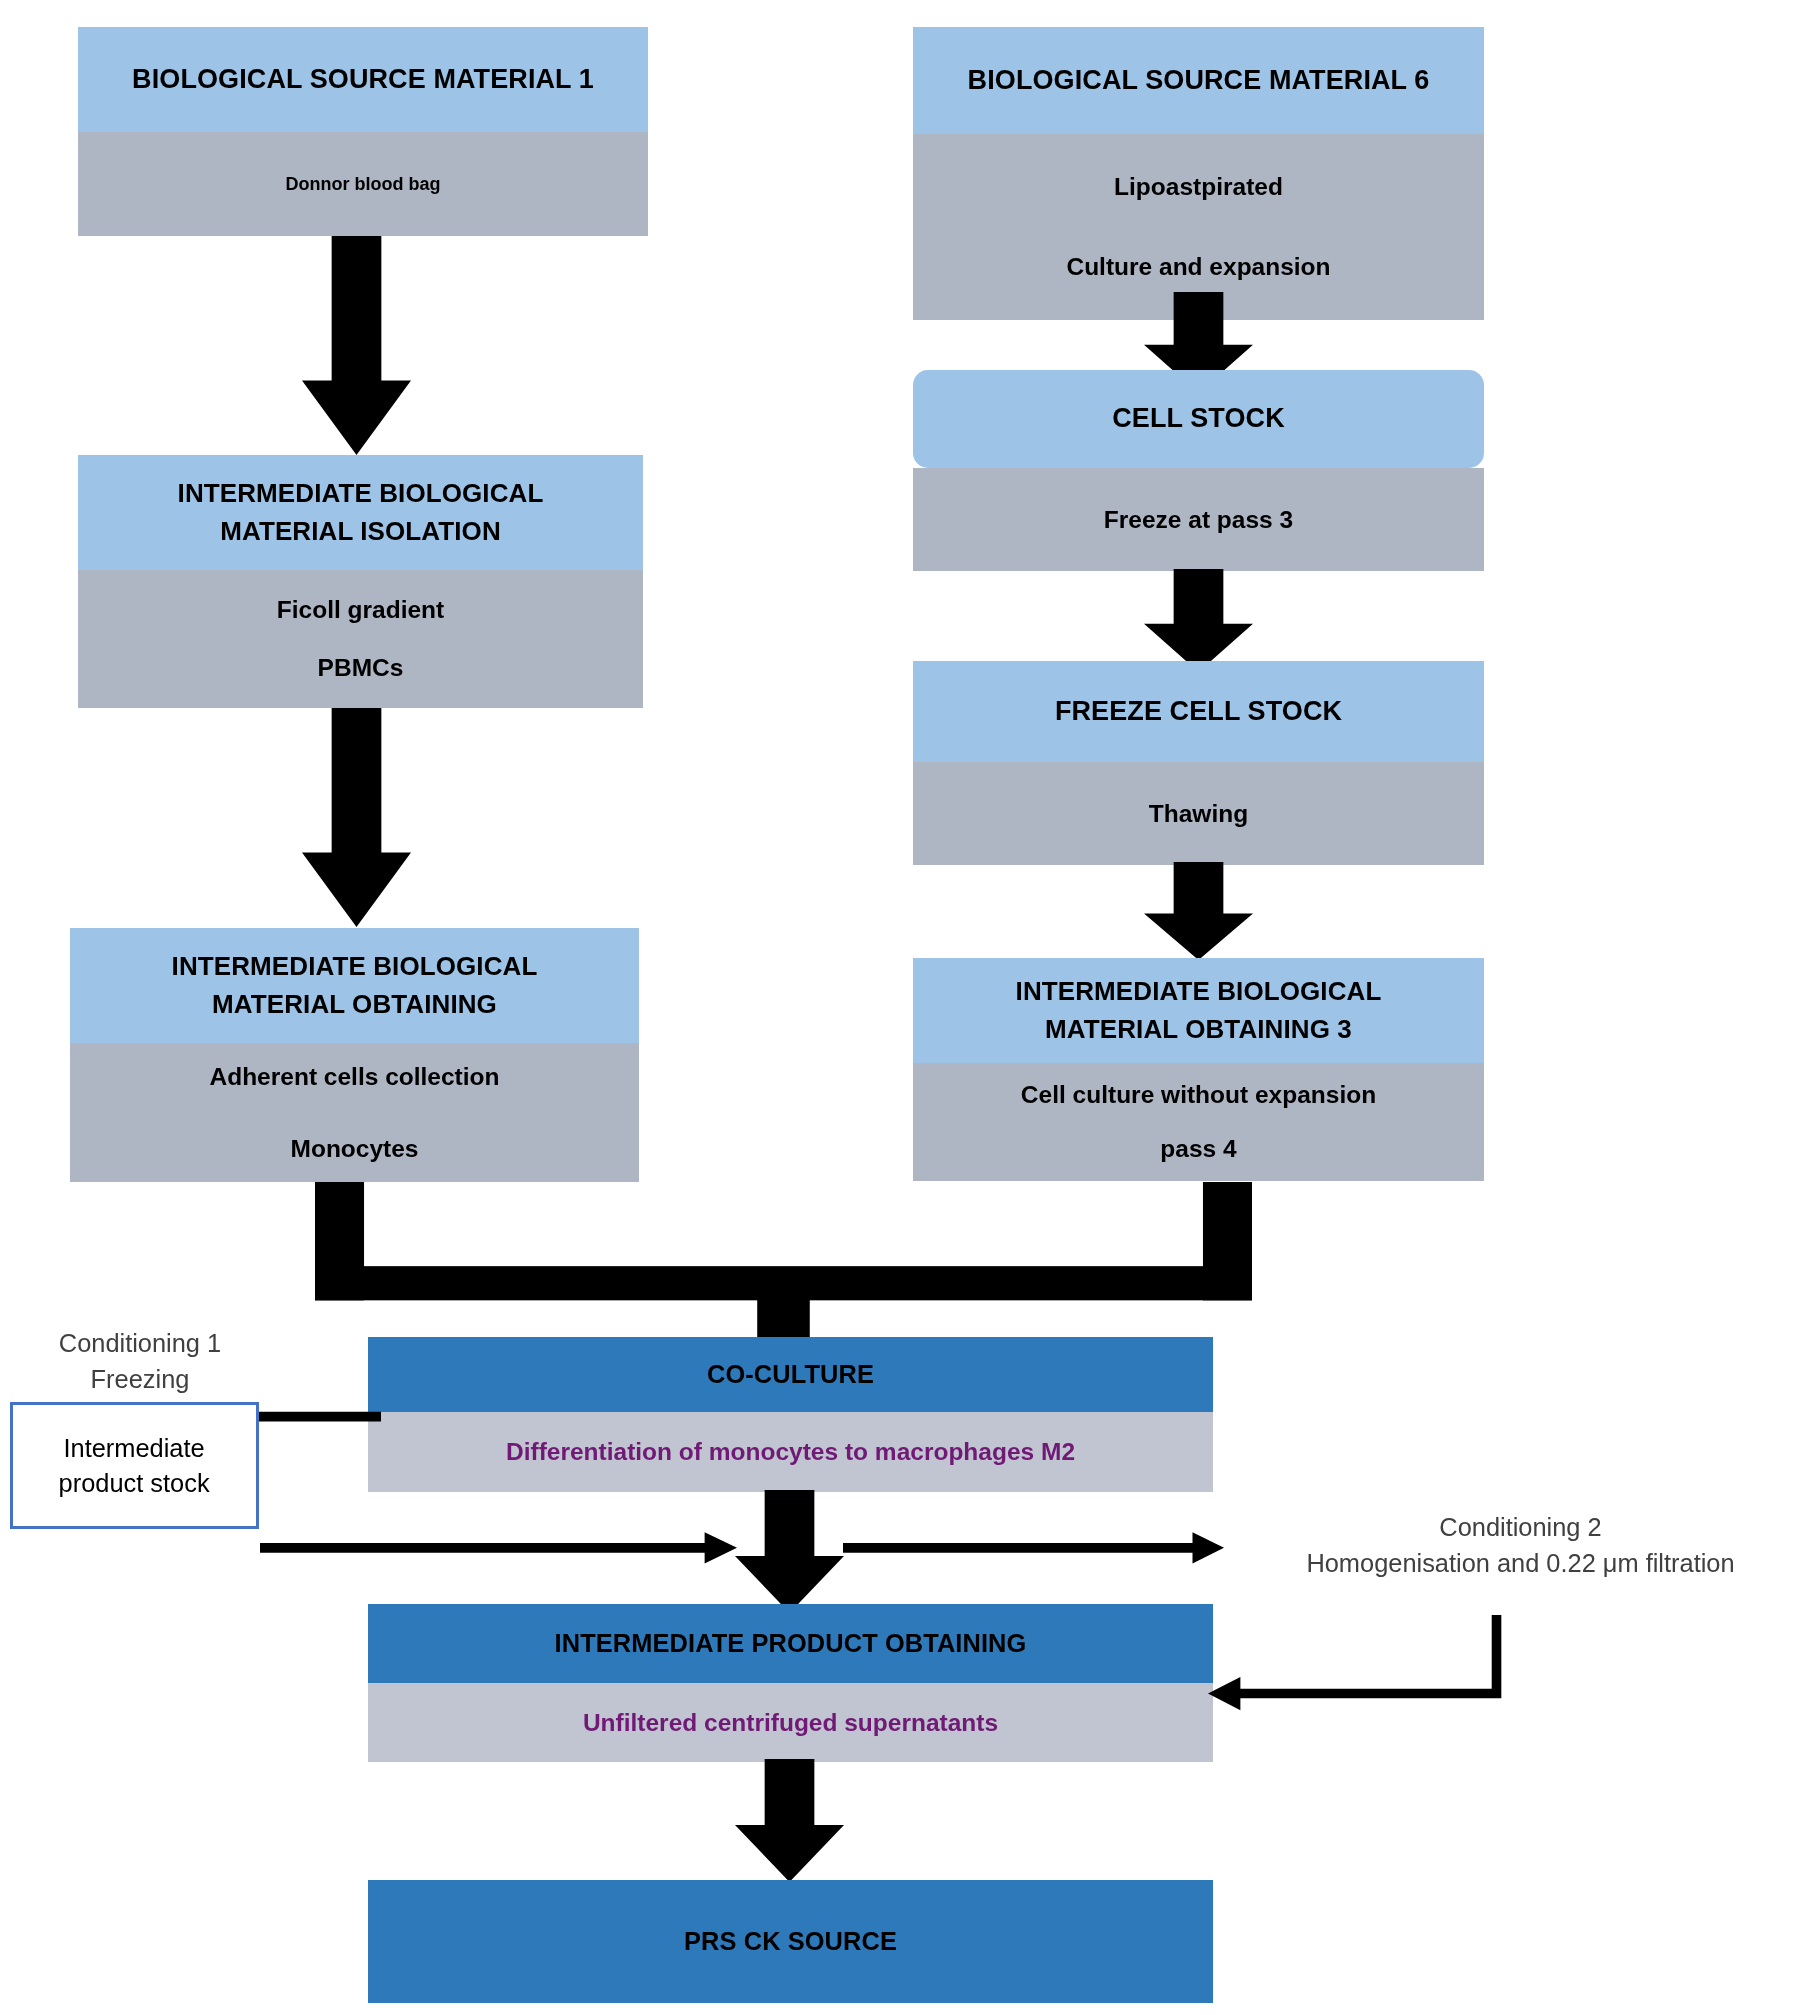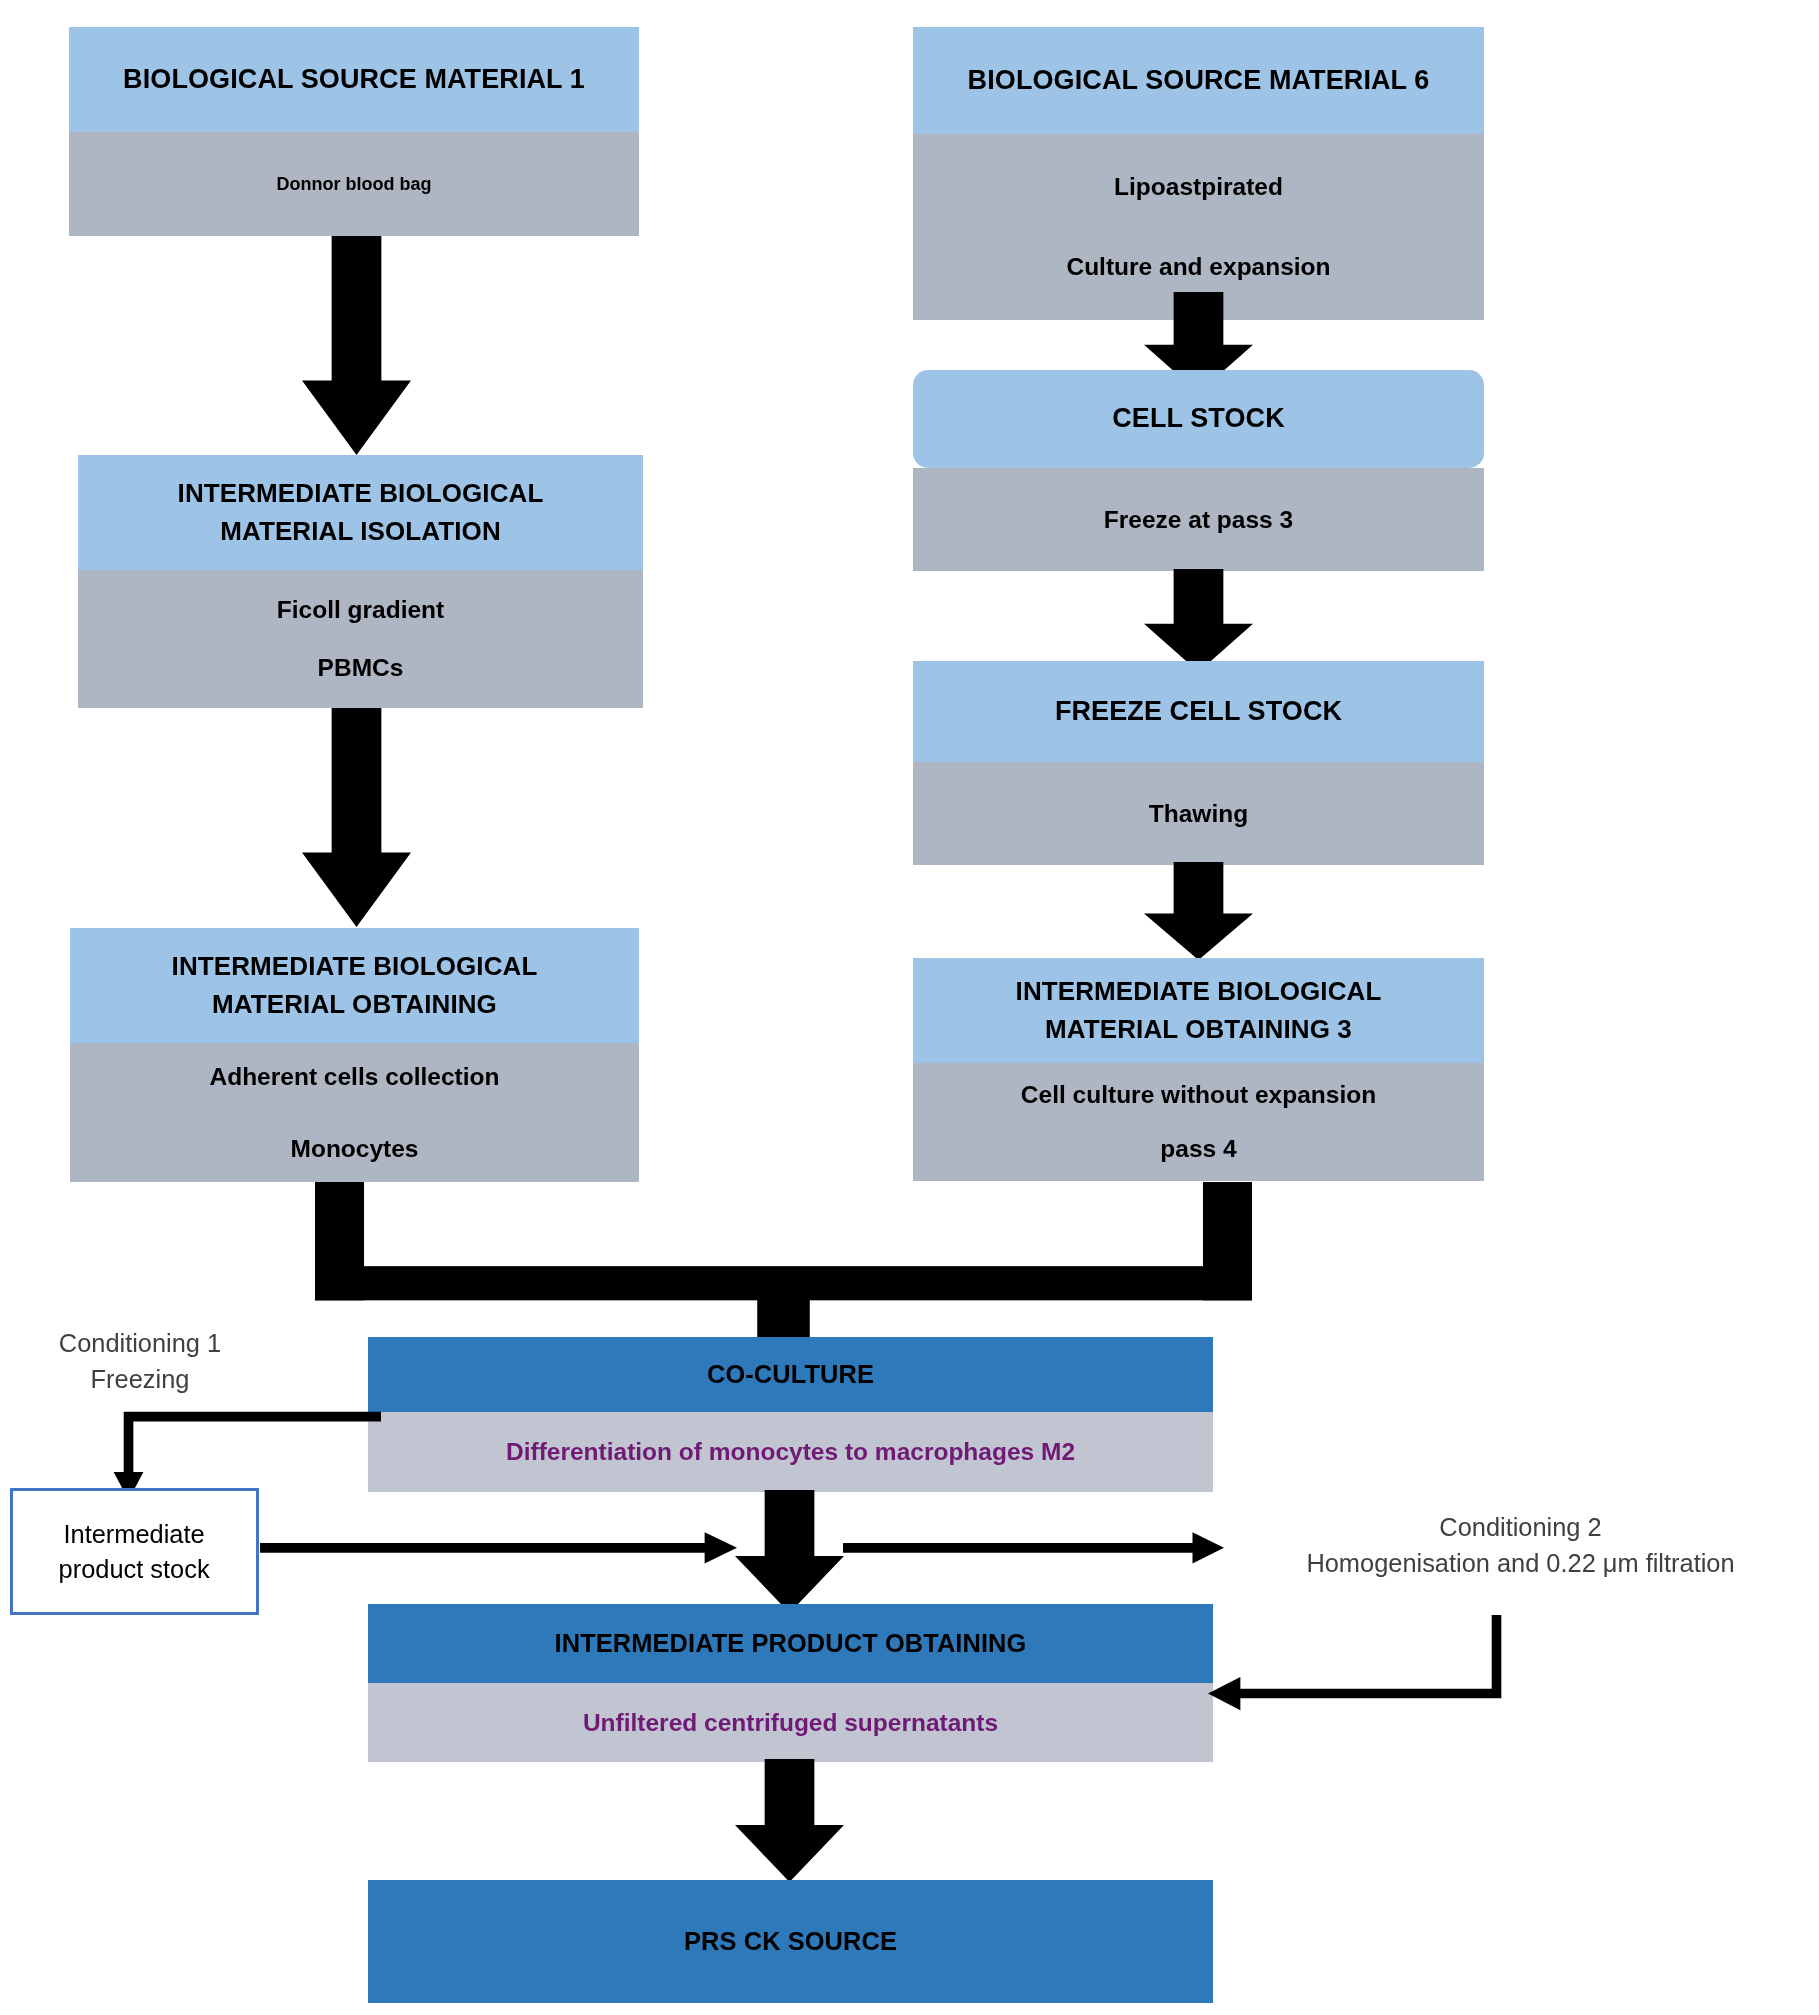--- a/index.html
+++ b/index.html
@@ -72,21 +72,21 @@
 
   
   .junction{position:absolute;}
   .junction svg{display:block;width:100%;height:100%;}
 </style>
 </head>
 <body>
 
 <div id="canvas">
 
-  <div class="pbox light" style="left:69px;top:27px;width:570px;height:209px;">
+  <div class="pbox light" style="left:78px;top:27px;width:570px;height:209px;">
     <div class="hdr" style="height:105px;font-size:27px;">BIOLOGICAL SOURCE MATERIAL 1</div>
     <div class="body" style="height:104px;font-size:18px;padding:7.9px 11.4px;">
       <div class="ln">Donnor blood bag</div>
     </div>
   </div>
 
   <div class="fatarrow" style="left:302px;top:236px;width:109px;height:219px;">
     <svg viewBox="0 0 250 500" preserveAspectRatio="none">
       <polygon points="68,0 182,0 182,330 250,330 125,500 0,330 68,330" fill="#000000"></polygon>
     </svg>
@@ -188,21 +188,21 @@
     </div>
   </div>
 
   <div class="thin" style="left:118px;top:1407px;width:263px;height:101px;">
     <svg viewBox="0 0 600 230" preserveAspectRatio="none">
       <path d="M600,22 L24,22 L24,150" stroke="#000000" stroke-width="22" fill="none"></path>
       <polygon points="24,212 -10,148 58,148" fill="#000000"></polygon>
     </svg>
   </div>
 
-  <div class="stockbox" style="left:9.6px;top:1488px;width:249px;height:127px;font-size:25.4px;padding:0 6px;">
+  <div class="stockbox" style="left:9.6px;top:1402px;width:249px;height:127px;font-size:25.4px;padding:0 6px;">
     <span style="white-space:pre-line;">Intermediate
 product stock</span>
   </div>
 
   <div class="fatarrow" style="left:735px;top:1490px;width:109px;height:123px;">
     <svg viewBox="0 0 250 280" preserveAspectRatio="none">
       <polygon points="68,0 182,0 182,150 250,150 125,280 0,150 68,150" fill="#000000"></polygon>
     </svg>
   </div>
 

